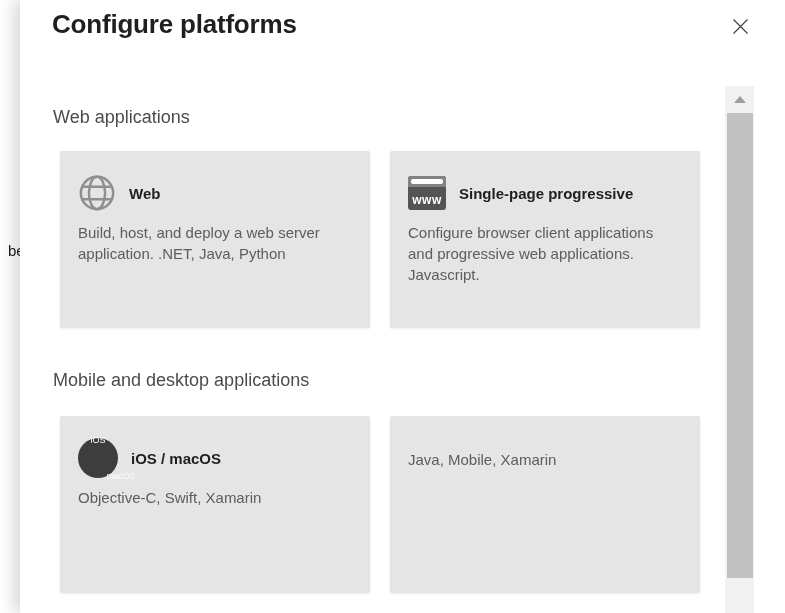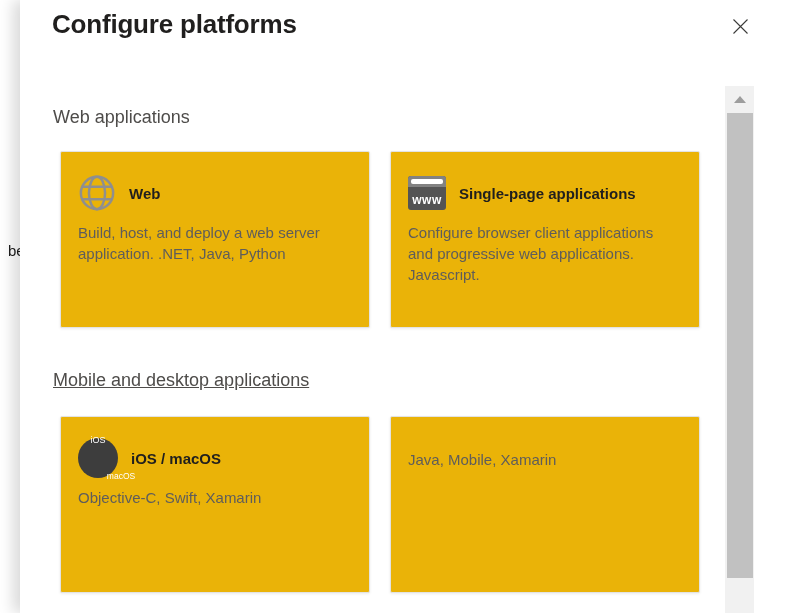--- a/index.html
+++ b/index.html
@@ -17,27 +17,27 @@
 
   .panel-title { position: absolute; left: 32px; top: 6px; margin: 0; font-size: 26px; line-height: 36px;
                  font-weight: 600; color: #201f1e; letter-spacing: -0.2px; }
 
   .close-btn { position: absolute; left: 705px; top: 12px; width: 30px; height: 30px;
                background: none; border: none; padding: 6px; cursor: pointer; }
 
   .section-heading { position: absolute; margin: 0; font-size: 18px; line-height: 24px;
                      font-weight: 400; color: #4e4c4a; }
   .heading-web { left: 33px; top: 105px; }
-  .heading-mobile { left: 33px; top: 368px; text-decoration: underline; }
+  .heading-mobile { left: 33px; top: 368px; }
 
   .cards-row { position: absolute; left: 40px; display: flex; gap: 20px; }
   .row-web { top: 151px; }
   .row-mobile { top: 416px; }
 
-  .card { width: 310px; height: 177px; background: #eab308; border: 1px solid #e3e3e3; border-radius: 2px;
+  .card { width: 310px; height: 177px; background: #e5e5e5; border: 1px solid #e3e3e3; border-radius: 2px;
           box-shadow: 0 1px 3px rgba(0,0,0,0.08); padding: 22px 17px; cursor: pointer; }
   .card-head { display: flex; align-items: center; gap: 13px; height: 38px; }
   .card-title { font-size: 15px; font-weight: 700; color: #201f1e; white-space: nowrap; }
   .card-desc { margin: 10px 0 0; font-size: 15px; line-height: 21px; color: #5f5d5b; }
 
   
   .globe-icon { width: 38px; height: 38px; flex: 0 0 auto; }
 
   
   .spa-icon { position: relative; width: 38px; height: 34px; flex: 0 0 auto;
@@ -106,21 +106,21 @@
         <p class="card-desc">Build, host, and deploy a web server application. .NET, Java, Python</p>
       </div>
 
       <div class="card">
         <div class="card-head">
           <span class="spa-icon">
             <span class="spa-band"></span>
             <span class="spa-stripe"></span>
             <span class="spa-www">www</span>
           </span>
-          <span class="card-title">Single-page applications</span>
+          <span class="card-title">Single-page progressive</span>
         </div>
         <p class="card-desc">Configure browser client applications and progressive web applications. Javascript.</p>
       </div>
 
     </div>
 
     <h2 class="section-heading heading-mobile">Mobile and desktop applications</h2>
 
     <div class="cards-row row-mobile">
 

